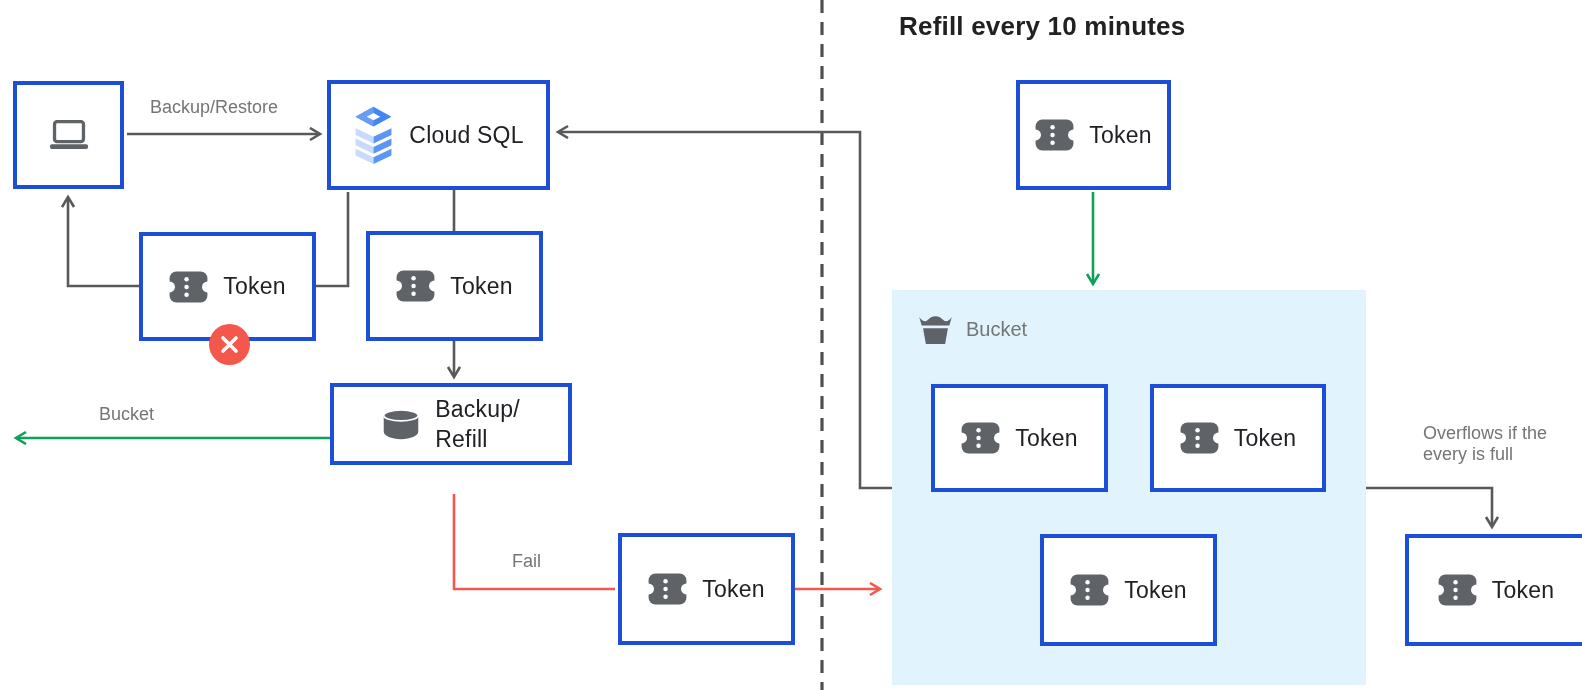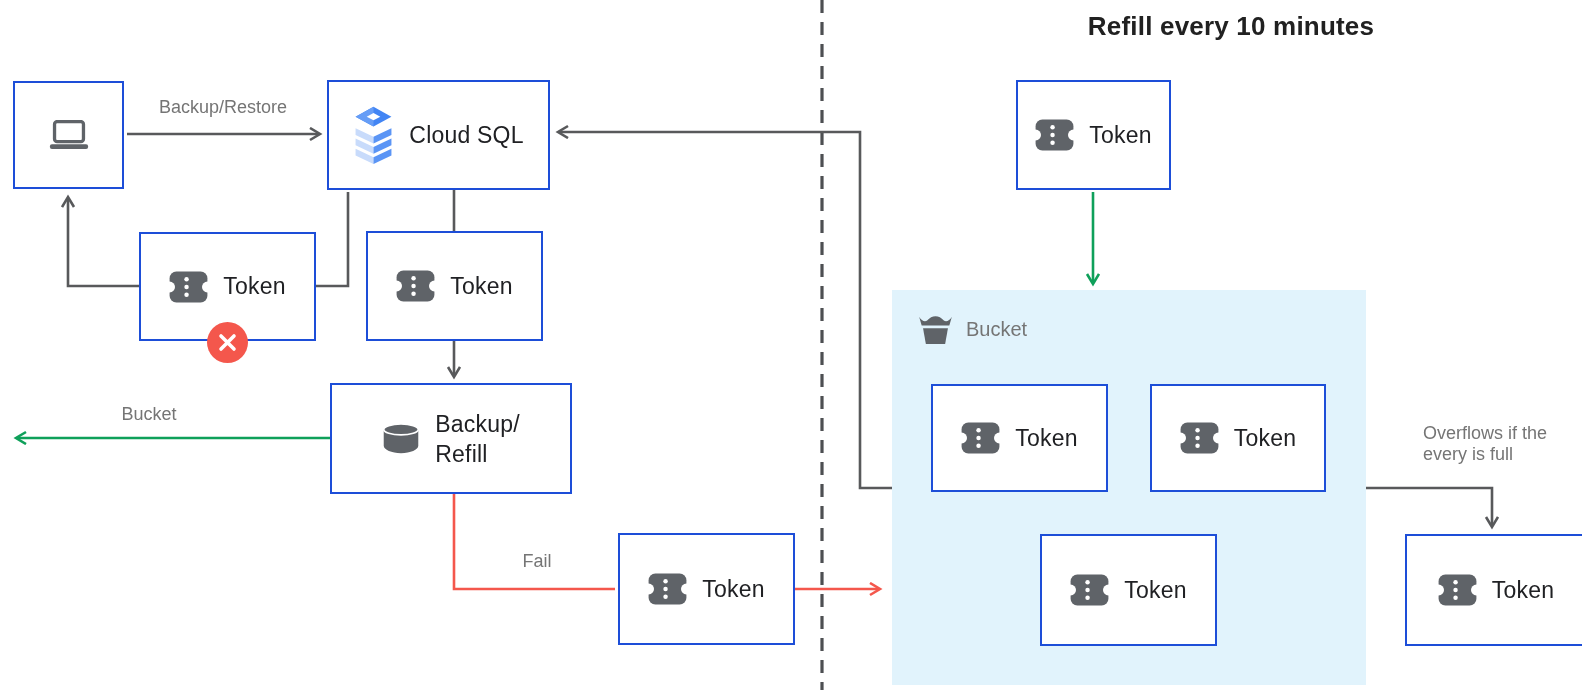--- a/index.html
+++ b/index.html
@@ -2,40 +2,40 @@
 <html><head>
 <meta charset="utf-8">
 <style>
   html,body{margin:0;padding:0;background:#ffffff;}
   #canvas{
     position:relative;width:1582px;height:690px;overflow:hidden;background:#fff;
     font-family:"Liberation Sans","DejaVu Sans",sans-serif;
   }
   svg.overlay{position:absolute;left:0;top:0;z-index:2;}
   .node{
-    position:absolute;background:#ffffff;border:2px solid #1d4ed8;box-sizing:border-box;
+    position:absolute;background:#ffffff;border:4px solid #1d4ed8;box-sizing:border-box;
     display:flex;align-items:center;justify-content:center;gap:15px;z-index:3;
   }
   .node-label{font-size:23px;color:#202124;letter-spacing:.2px;}
   .node-label.two-line{line-height:30px;text-align:left;}
   .icon{display:flex;align-items:center;justify-content:center;}
   .bucket-zone{
     position:absolute;left:892px;top:290px;width:474px;height:395px;
     background:#e1f3fc;z-index:1;
   }
   .bucket-header{
     position:absolute;left:25px;top:24px;display:flex;align-items:center;gap:12px;
   }
   .bucket-title{font-size:20px;color:#757575;}
   .edge-label{
     position:absolute;color:#757575;font-size:18px;z-index:4;line-height:21px;
   }
-  .edge-label.center{text-align:center;}
+  .edge-label.center{}
   .diagram-title{
-    position:absolute;left:981px;top:11px;width:500px;text-align:center;
+    position:absolute;left:899px;top:11px;width:500px;text-align:left;
     font-size:26px;font-weight:700;color:#212121;z-index:4;letter-spacing:.2px;
   }
   .badge-x{position:absolute;left:-32px;bottom:-21px;z-index:5;}
   .token-node .badge-x{left:66px;top:88px;bottom:auto;}
   .defs-hidden{position:absolute;width:0;height:0;overflow:hidden;}
 </style>
 </head>
 <body>
 
 <svg class="defs-hidden" aria-hidden="true">
@@ -138,21 +138,21 @@
 
   <div class="node" style="left:327px;top:80px;width:223px;height:110px;">
     <span class="icon">
       <svg width="41" height="58">
           <use href="#icon-cloudsql"></use>
         </svg>
     </span>
     <span class="node-label">Cloud SQL</span>
   </div>
 
-  <div class="node" style="left:330px;top:383px;width:242px;height:111px;">
+  <div class="node" style="left:330px;top:383px;width:242px;height:82px;">
     <span class="icon">
       <svg width="38" height="31">
           <use href="#icon-database"></use>
         </svg>
     </span>
     <span class="node-label two-line">
       <div>Backup/</div>
       <div>Refill</div>
     </span>
   </div>

